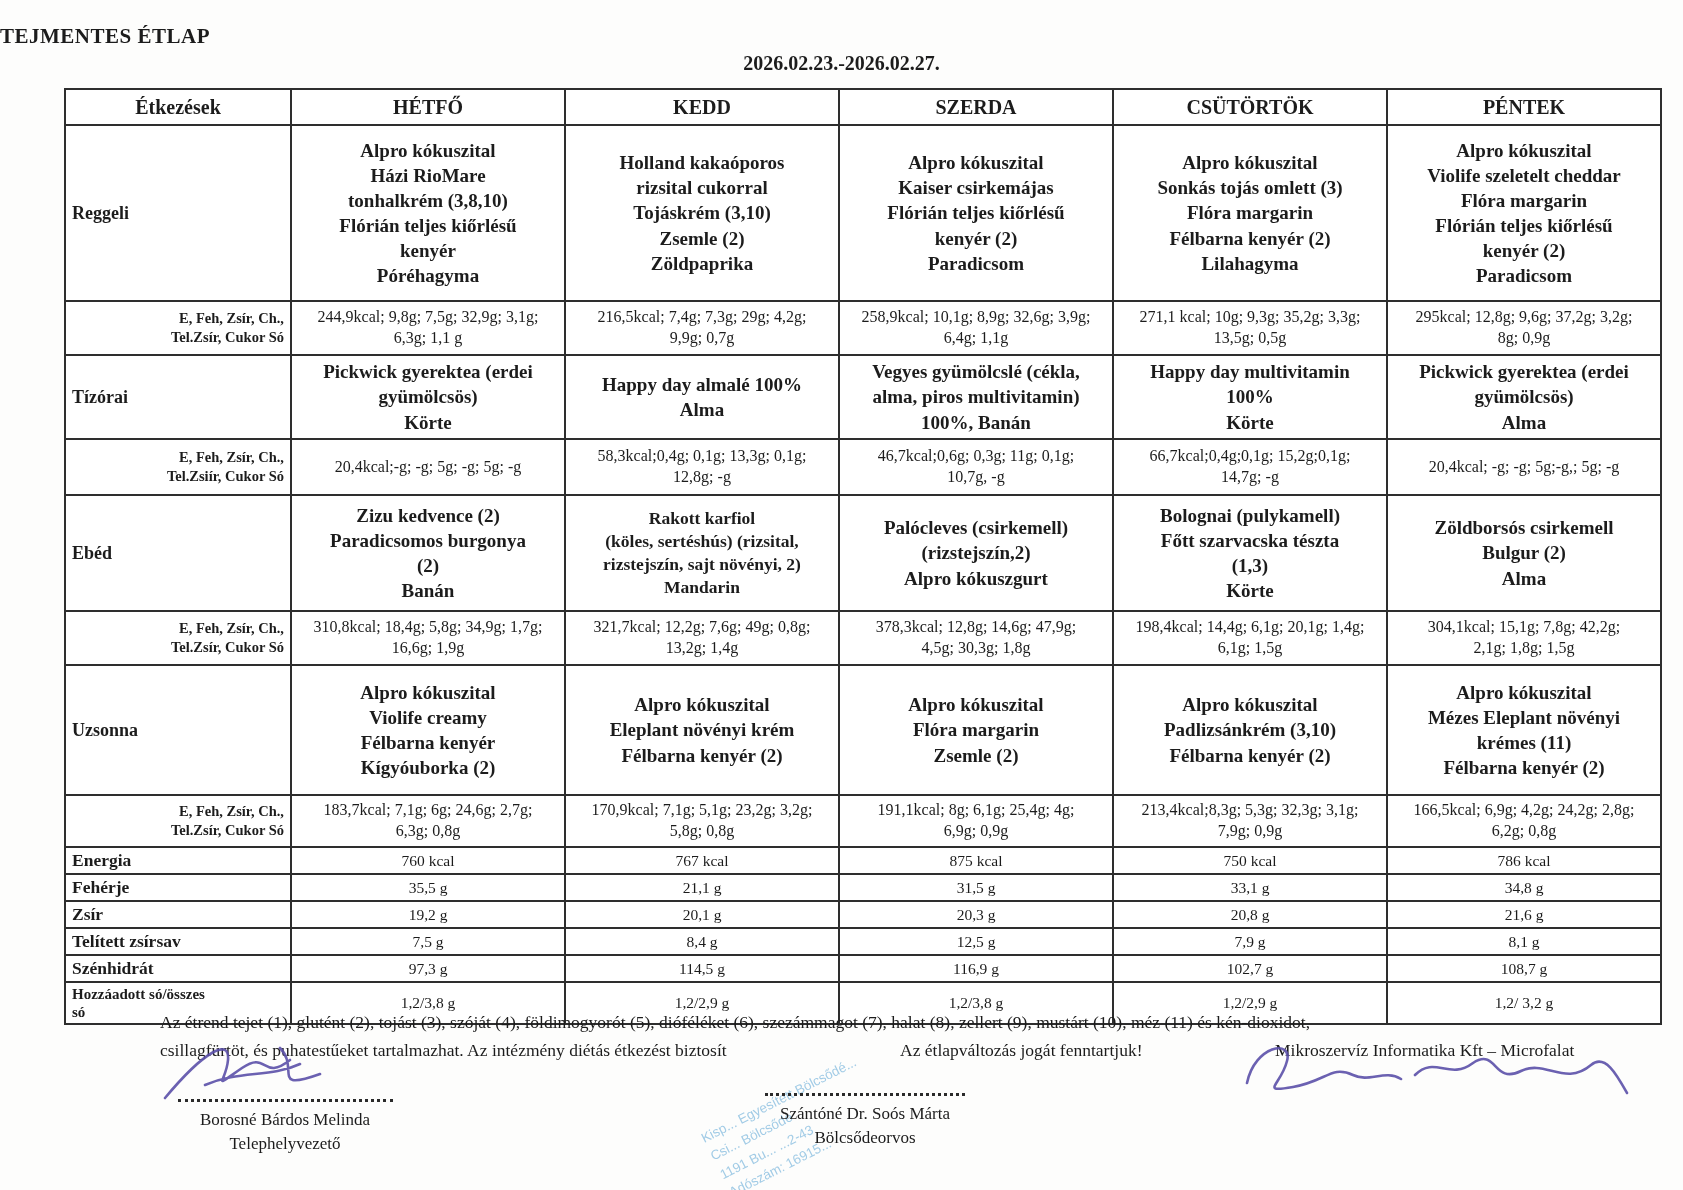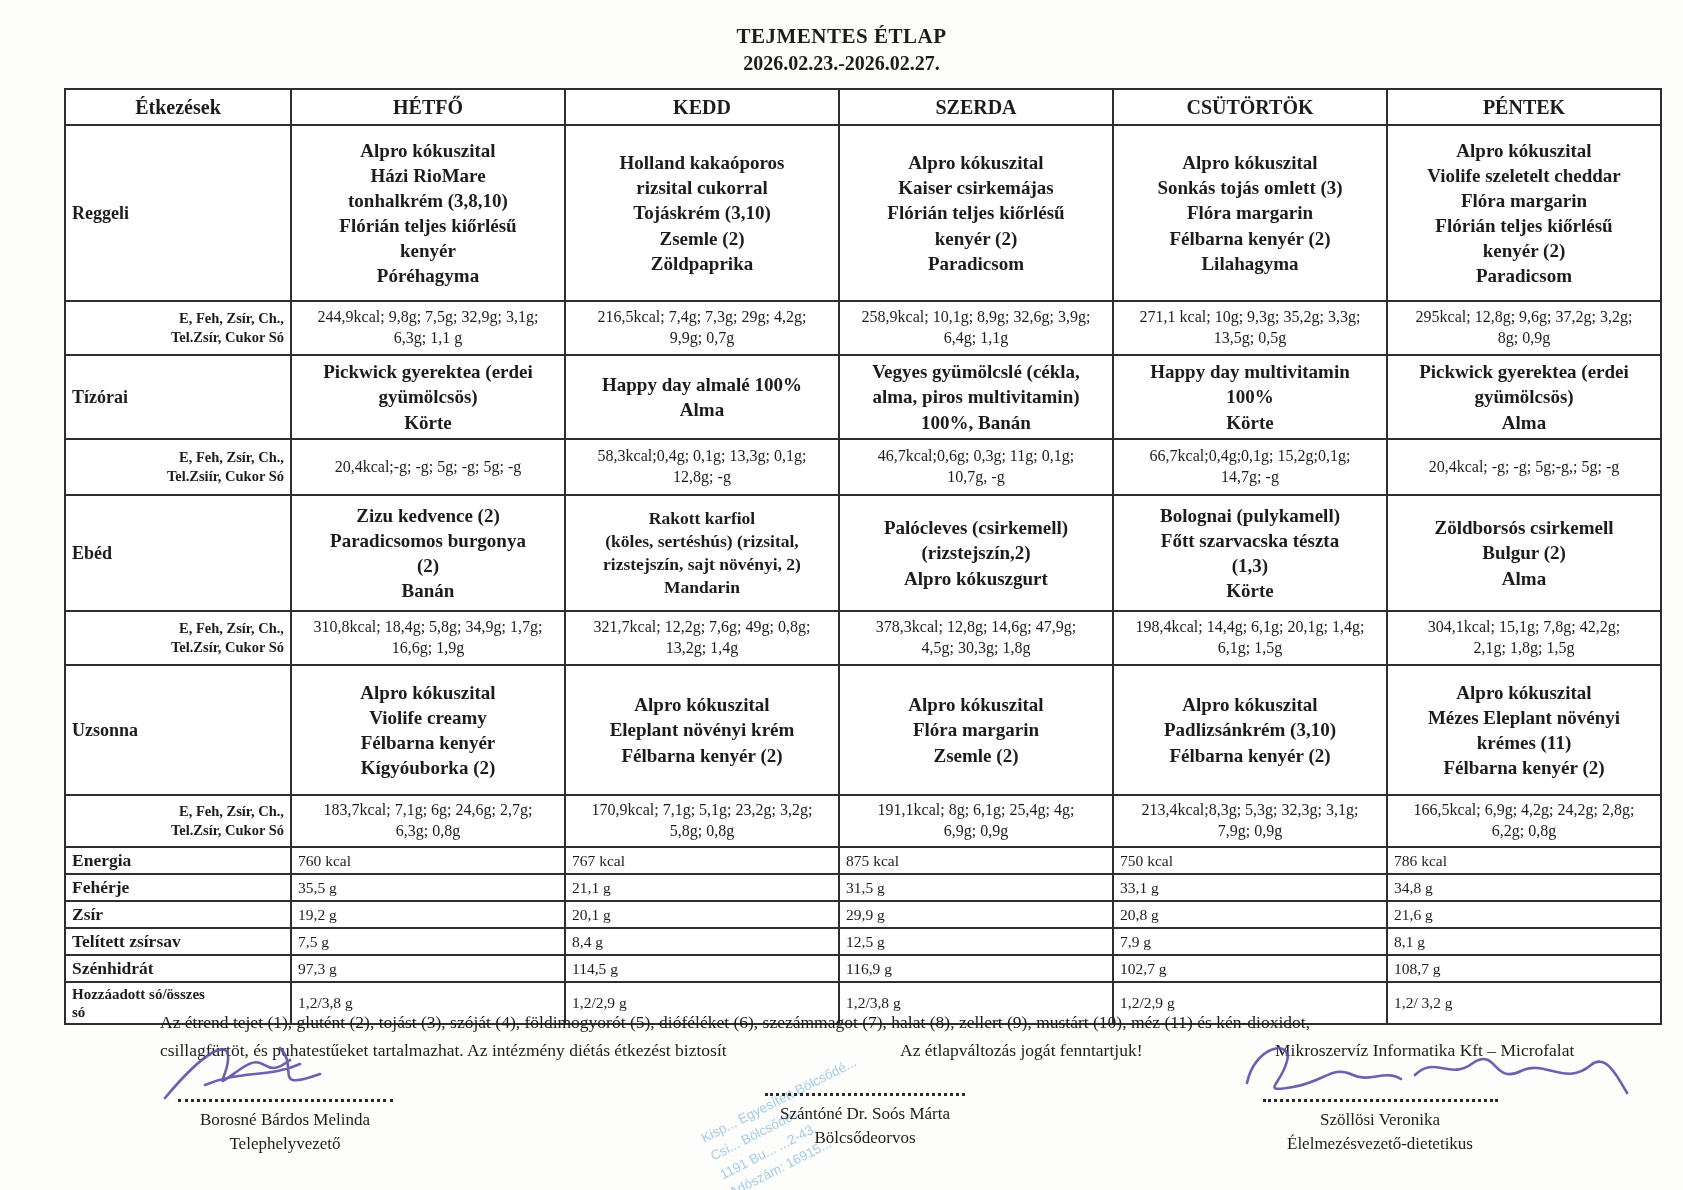--- a/index.html
+++ b/index.html
@@ -7,21 +7,21 @@
     position:relative;
     width:1683px;height:1190px;
     background:#fdfdfc;
     font-family:"Liberation Serif", serif;
     color:#1c1c1c;
     overflow:hidden;
     box-shadow:0 0 12px rgba(0,0,0,.3);
   }
   .doc-title{
     position:absolute;top:24px;left:0;width:100%;
-    text-align:center;font-weight:bold;font-size:21px;letter-spacing:.5px;
+    font-weight:bold;font-size:21px;letter-spacing:.5px;
   }
   .doc-subtitle{
     position:absolute;top:52px;left:0;width:100%;
     text-align:center;font-weight:bold;font-size:20px;
   }
   table.menu{
     position:absolute;top:88px;left:64px;
     width:1596px;
     border-collapse:collapse;table-layout:fixed;
     background:#fff;
@@ -42,21 +42,21 @@
     text-align:right;font-size:14.5px;font-weight:bold;padding-left:8px;
     line-height:1.3;white-space:pre-line;
   }
   td.meal-cell{
     text-align:center;font-weight:bold;font-size:19px;line-height:1.32;
     white-space:pre-line;
   }
   td.nutri-cell{
     text-align:center;font-size:16px;line-height:1.3;white-space:pre-line;
   }
-  tr.sum td{text-align:left;font-size:15.5px;}
+  tr.sum td{text-align:center;font-size:15.5px;}
   tr.sum th{font-size:17.5px;}
   tr.sum.salt th{font-size:15px;line-height:1.2;}
   .footer-line1{
     position:absolute;top:1012px;left:160px;width:1470px;
     font-size:17.5px;
   }
   .footer-line2{
     position:absolute;top:1040px;left:160px;width:1470px;font-size:17.5px;
   }
   .footer-line2 .seg-b{position:absolute;left:740px;top:0;}
@@ -263,21 +263,21 @@
       <td>35,5 g</td>
       <td>21,1 g</td>
       <td>31,5 g</td>
       <td>33,1 g</td>
       <td>34,8 g</td>
     </tr>
     <tr class="sum" style="height:25px">
       <th class="row-label">Zsír</th>
       <td>19,2 g</td>
       <td>20,1 g</td>
-      <td>29,9 g</td>
+      <td>20,3 g</td>
       <td>20,8 g</td>
       <td>21,6 g</td>
     </tr>
     <tr class="sum" style="height:25px">
       <th class="row-label">Telített zsírsav</th>
       <td>7,5 g</td>
       <td>8,4 g</td>
       <td>12,5 g</td>
       <td>7,9 g</td>
       <td>8,1 g</td>
@@ -330,19 +330,14 @@
     <div class="sig-name">Borosné Bárdos Melinda</div>
     <div class="sig-title">Telephelyvezető</div>
   </div>
 
   <div class="sig-block" style="top:1082px;left:700px;width:330px">
     <span class="dots" style="width:200px"></span>
     <div class="sig-name">Szántóné Dr. Soós Márta</div>
     <div class="sig-title">Bölcsődeorvos</div>
   </div>
 
-  <div class="sig-block" style="top:1088px;left:1190px;width:380px">
-    <span class="dots" style="width:235px"></span>
-    <div class="sig-name">Szöllösi Veronika</div>
-    <div class="sig-title">Élelmezésvezető-dietetikus</div>
-  </div>
 
 </div>
 
 </body></html>

